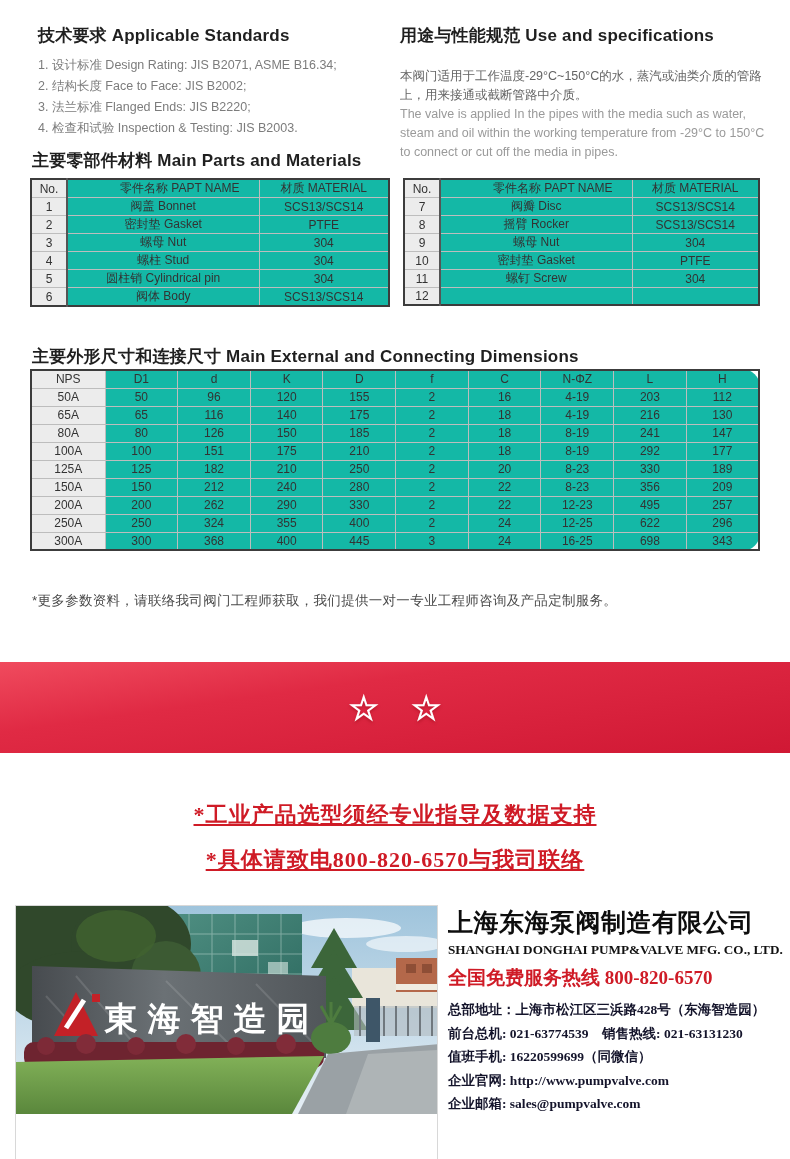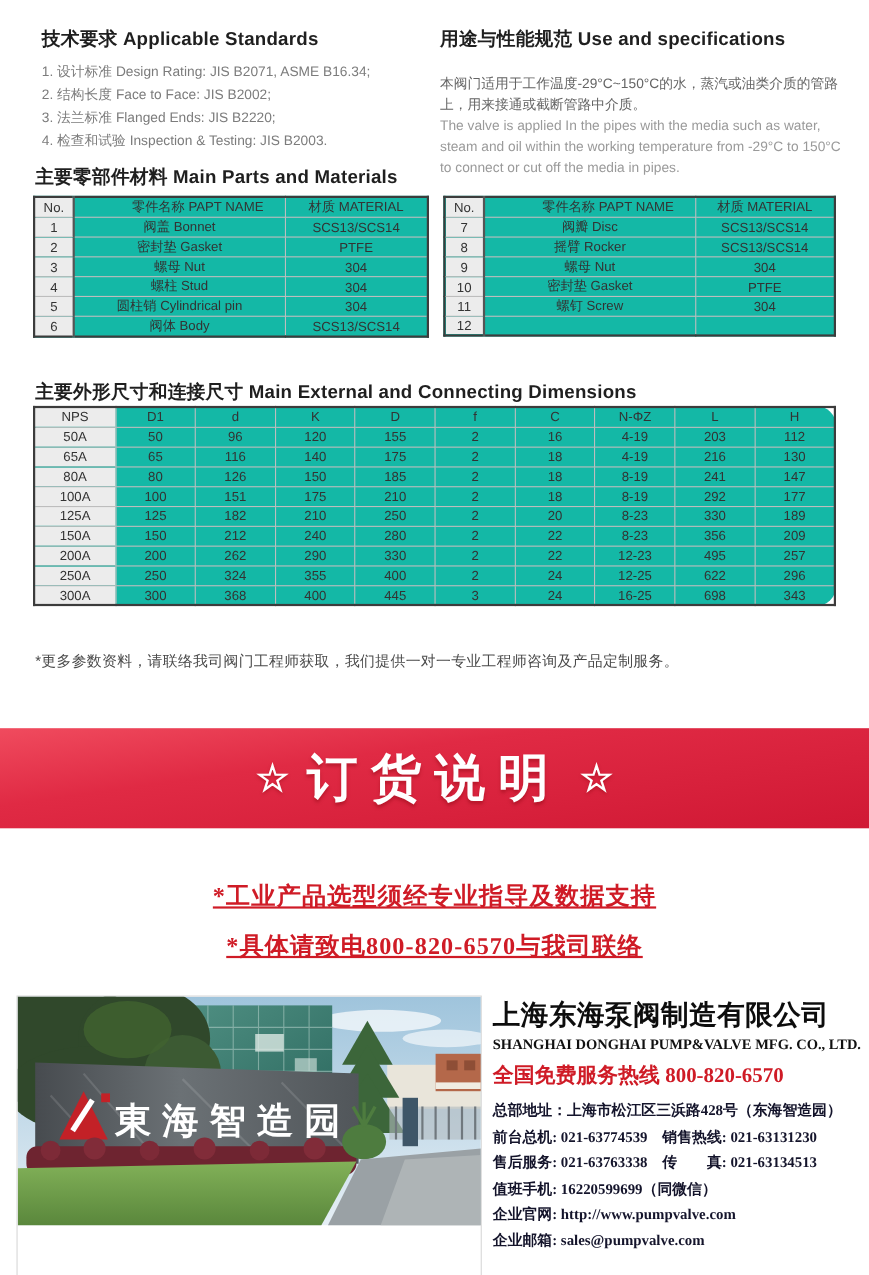--- a/index.html
+++ b/index.html
@@ -291,21 +291,20 @@
         <td>698</td>
         <td>343</td>
       </tr>
     </tbody>
 </table>
 
 <p class="abs note-line" style="left:32px;top:592px;width:730px;">*更多参数资料，请联络我司阀门工程师获取，我们提供一对一专业工程师咨询及产品定制服务。</p>
 
 <div class="abs banner">
   <span class="star">☆</span>
-  <span class="txt">订货说明</span>
   <span class="star">☆</span>
 </div>
 
 <div class="abs notice">
   <div>*工业产品选型须经专业指导及数据支持</div>
   <div>*具体请致电800-820-6570与我司联络</div>
 </div>
 
 <div class="abs photo">
   <svg width="423" height="208" viewBox="0 0 423 208">
@@ -422,18 +421,17 @@
   </svg>
 </div>
 
 <div class="abs info">
   <div class="company-zh">上海东海泵阀制造有限公司</div>
   <div class="company-en">SHANGHAI DONGHAI PUMP&amp;VALVE MFG. CO., LTD.</div>
   <div class="hotline">全国免费服务热线 800-820-6570</div>
   <div class="contacts">
       <div class="li">总部地址：上海市松江区三浜路428号（东海智造园）</div>
       <div class="li">前台总机: 021-63774539　销售热线: 021-63131230</div>
-      <div class="li">售后服务: 021-63763338　传　　真: 021-63134513</div>
       <div class="li">值班手机: 16220599699（同微信）</div>
       <div class="li">企业官网: http://www.pumpvalve.com</div>
       <div class="li">企业邮箱: sales@pumpvalve.com</div>
     </div>
 </div>
 
 </body></html>

